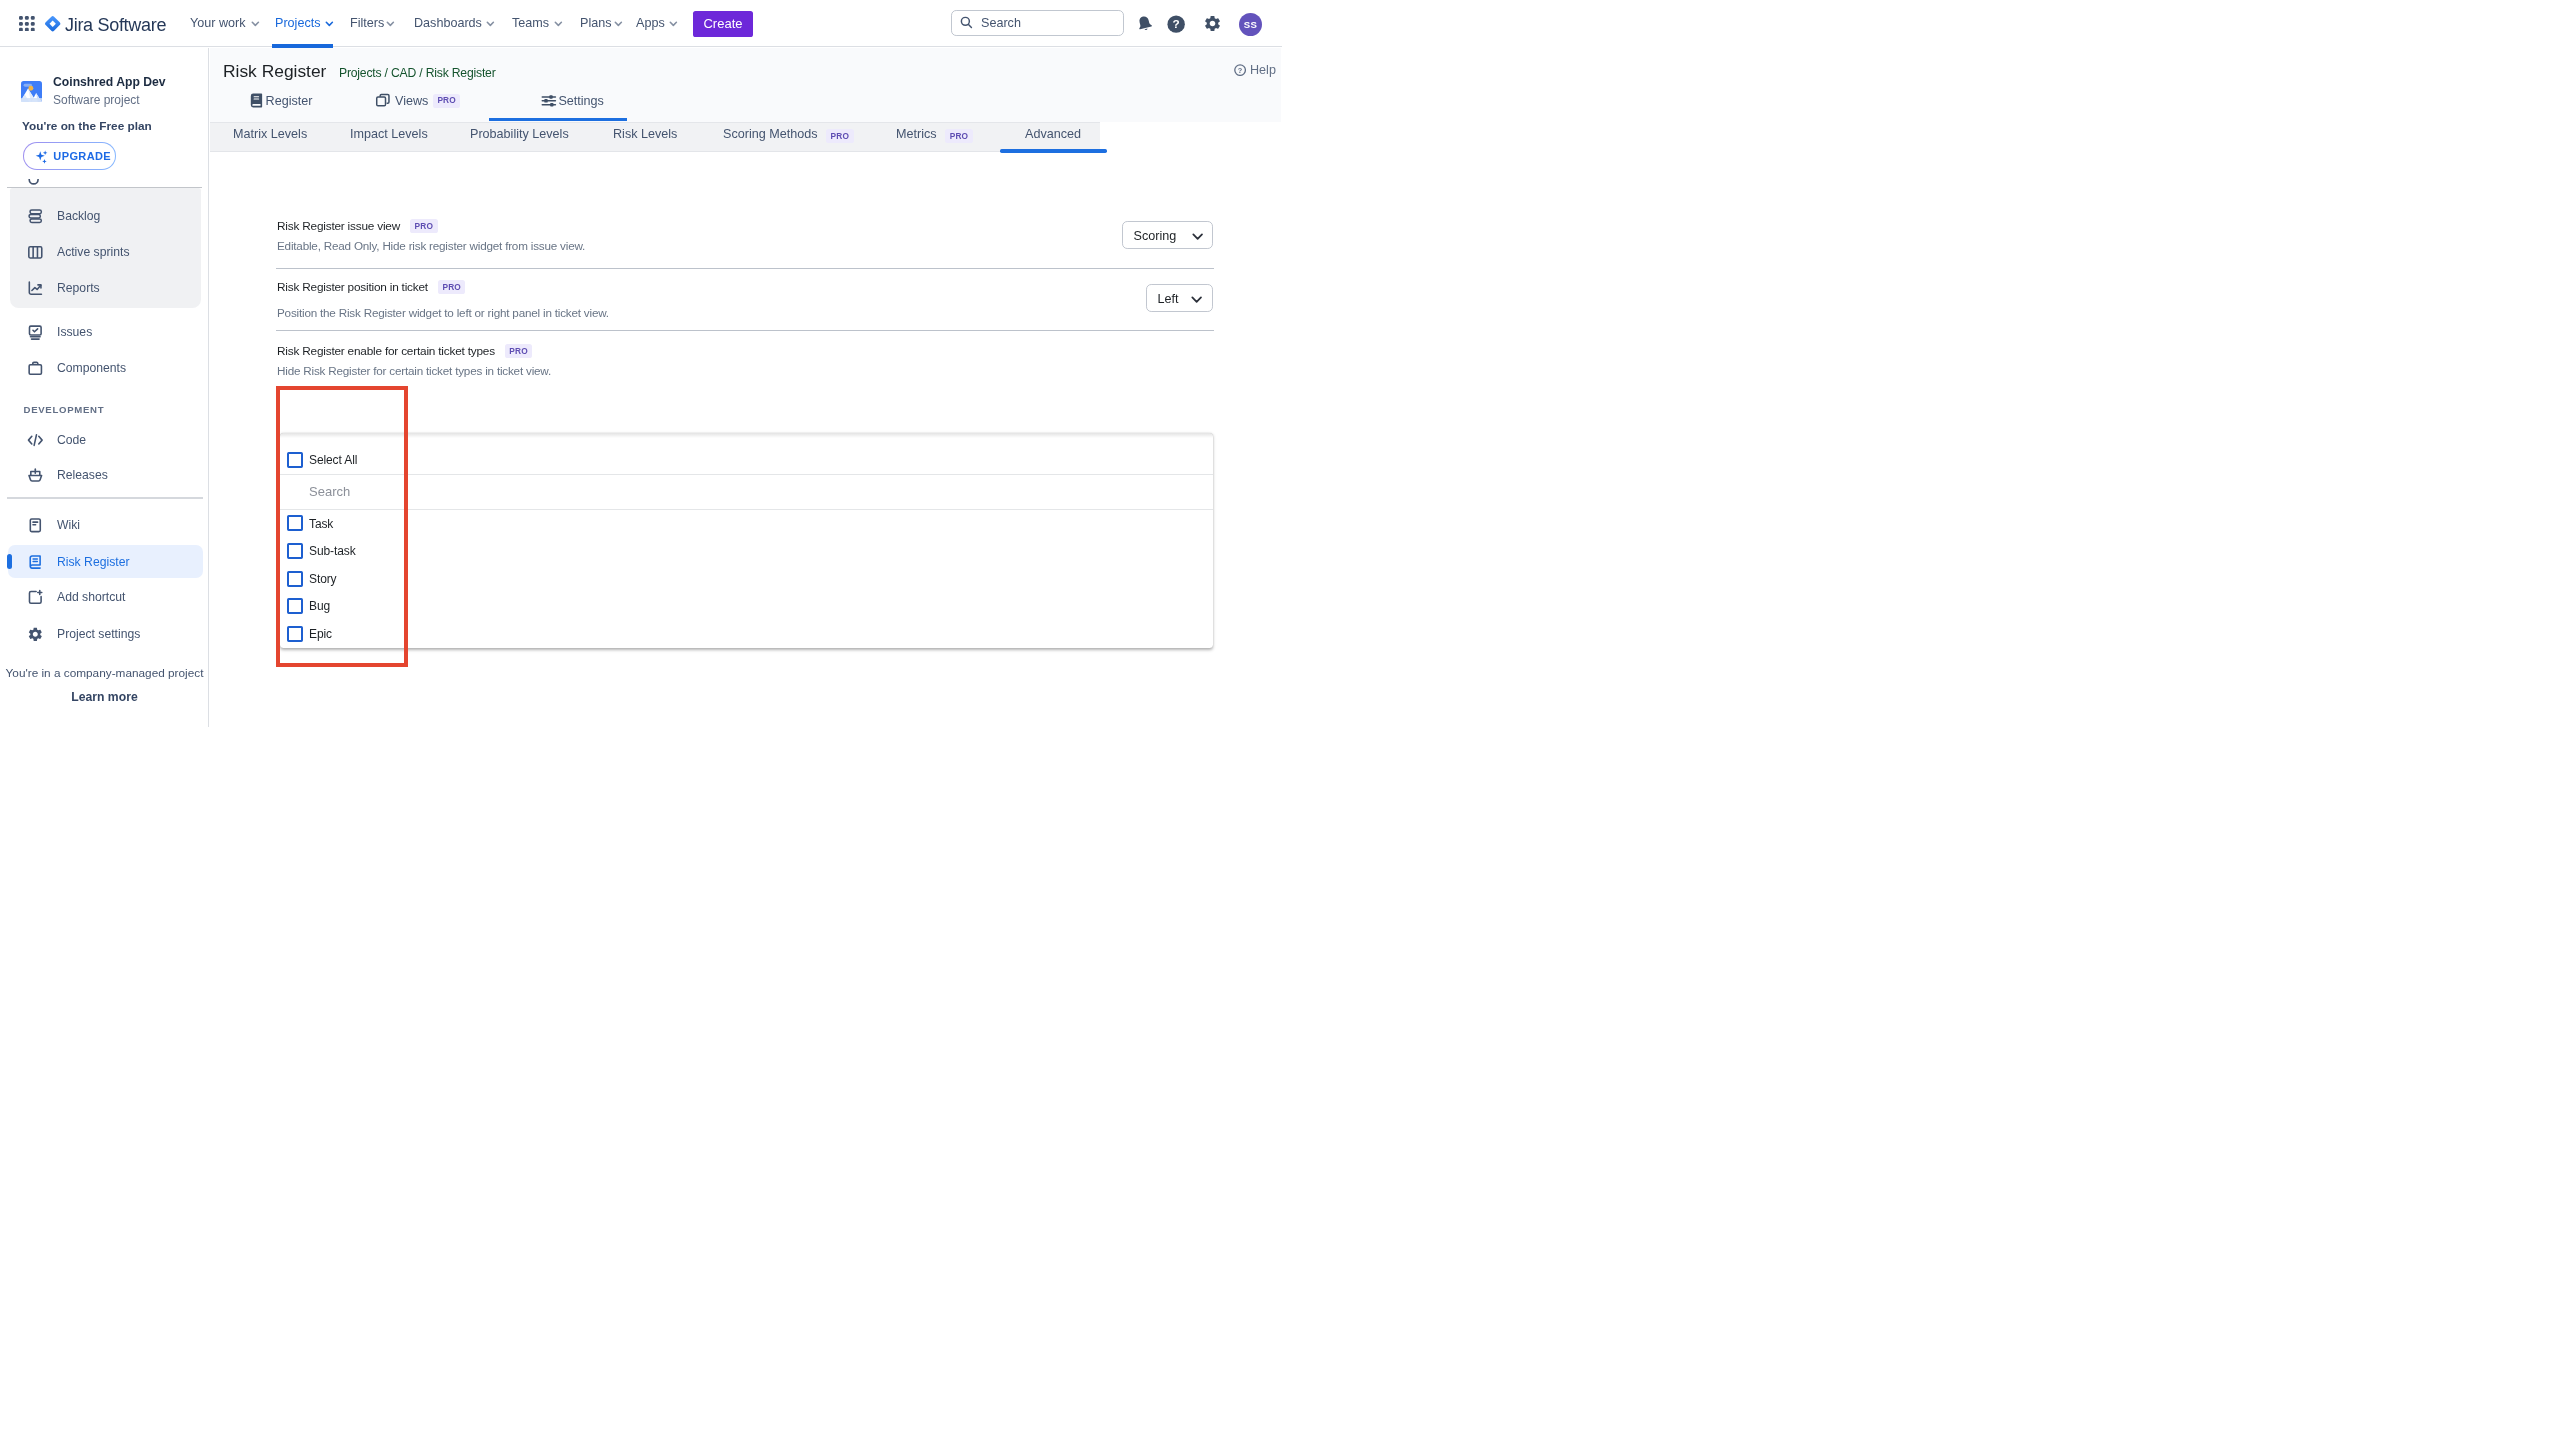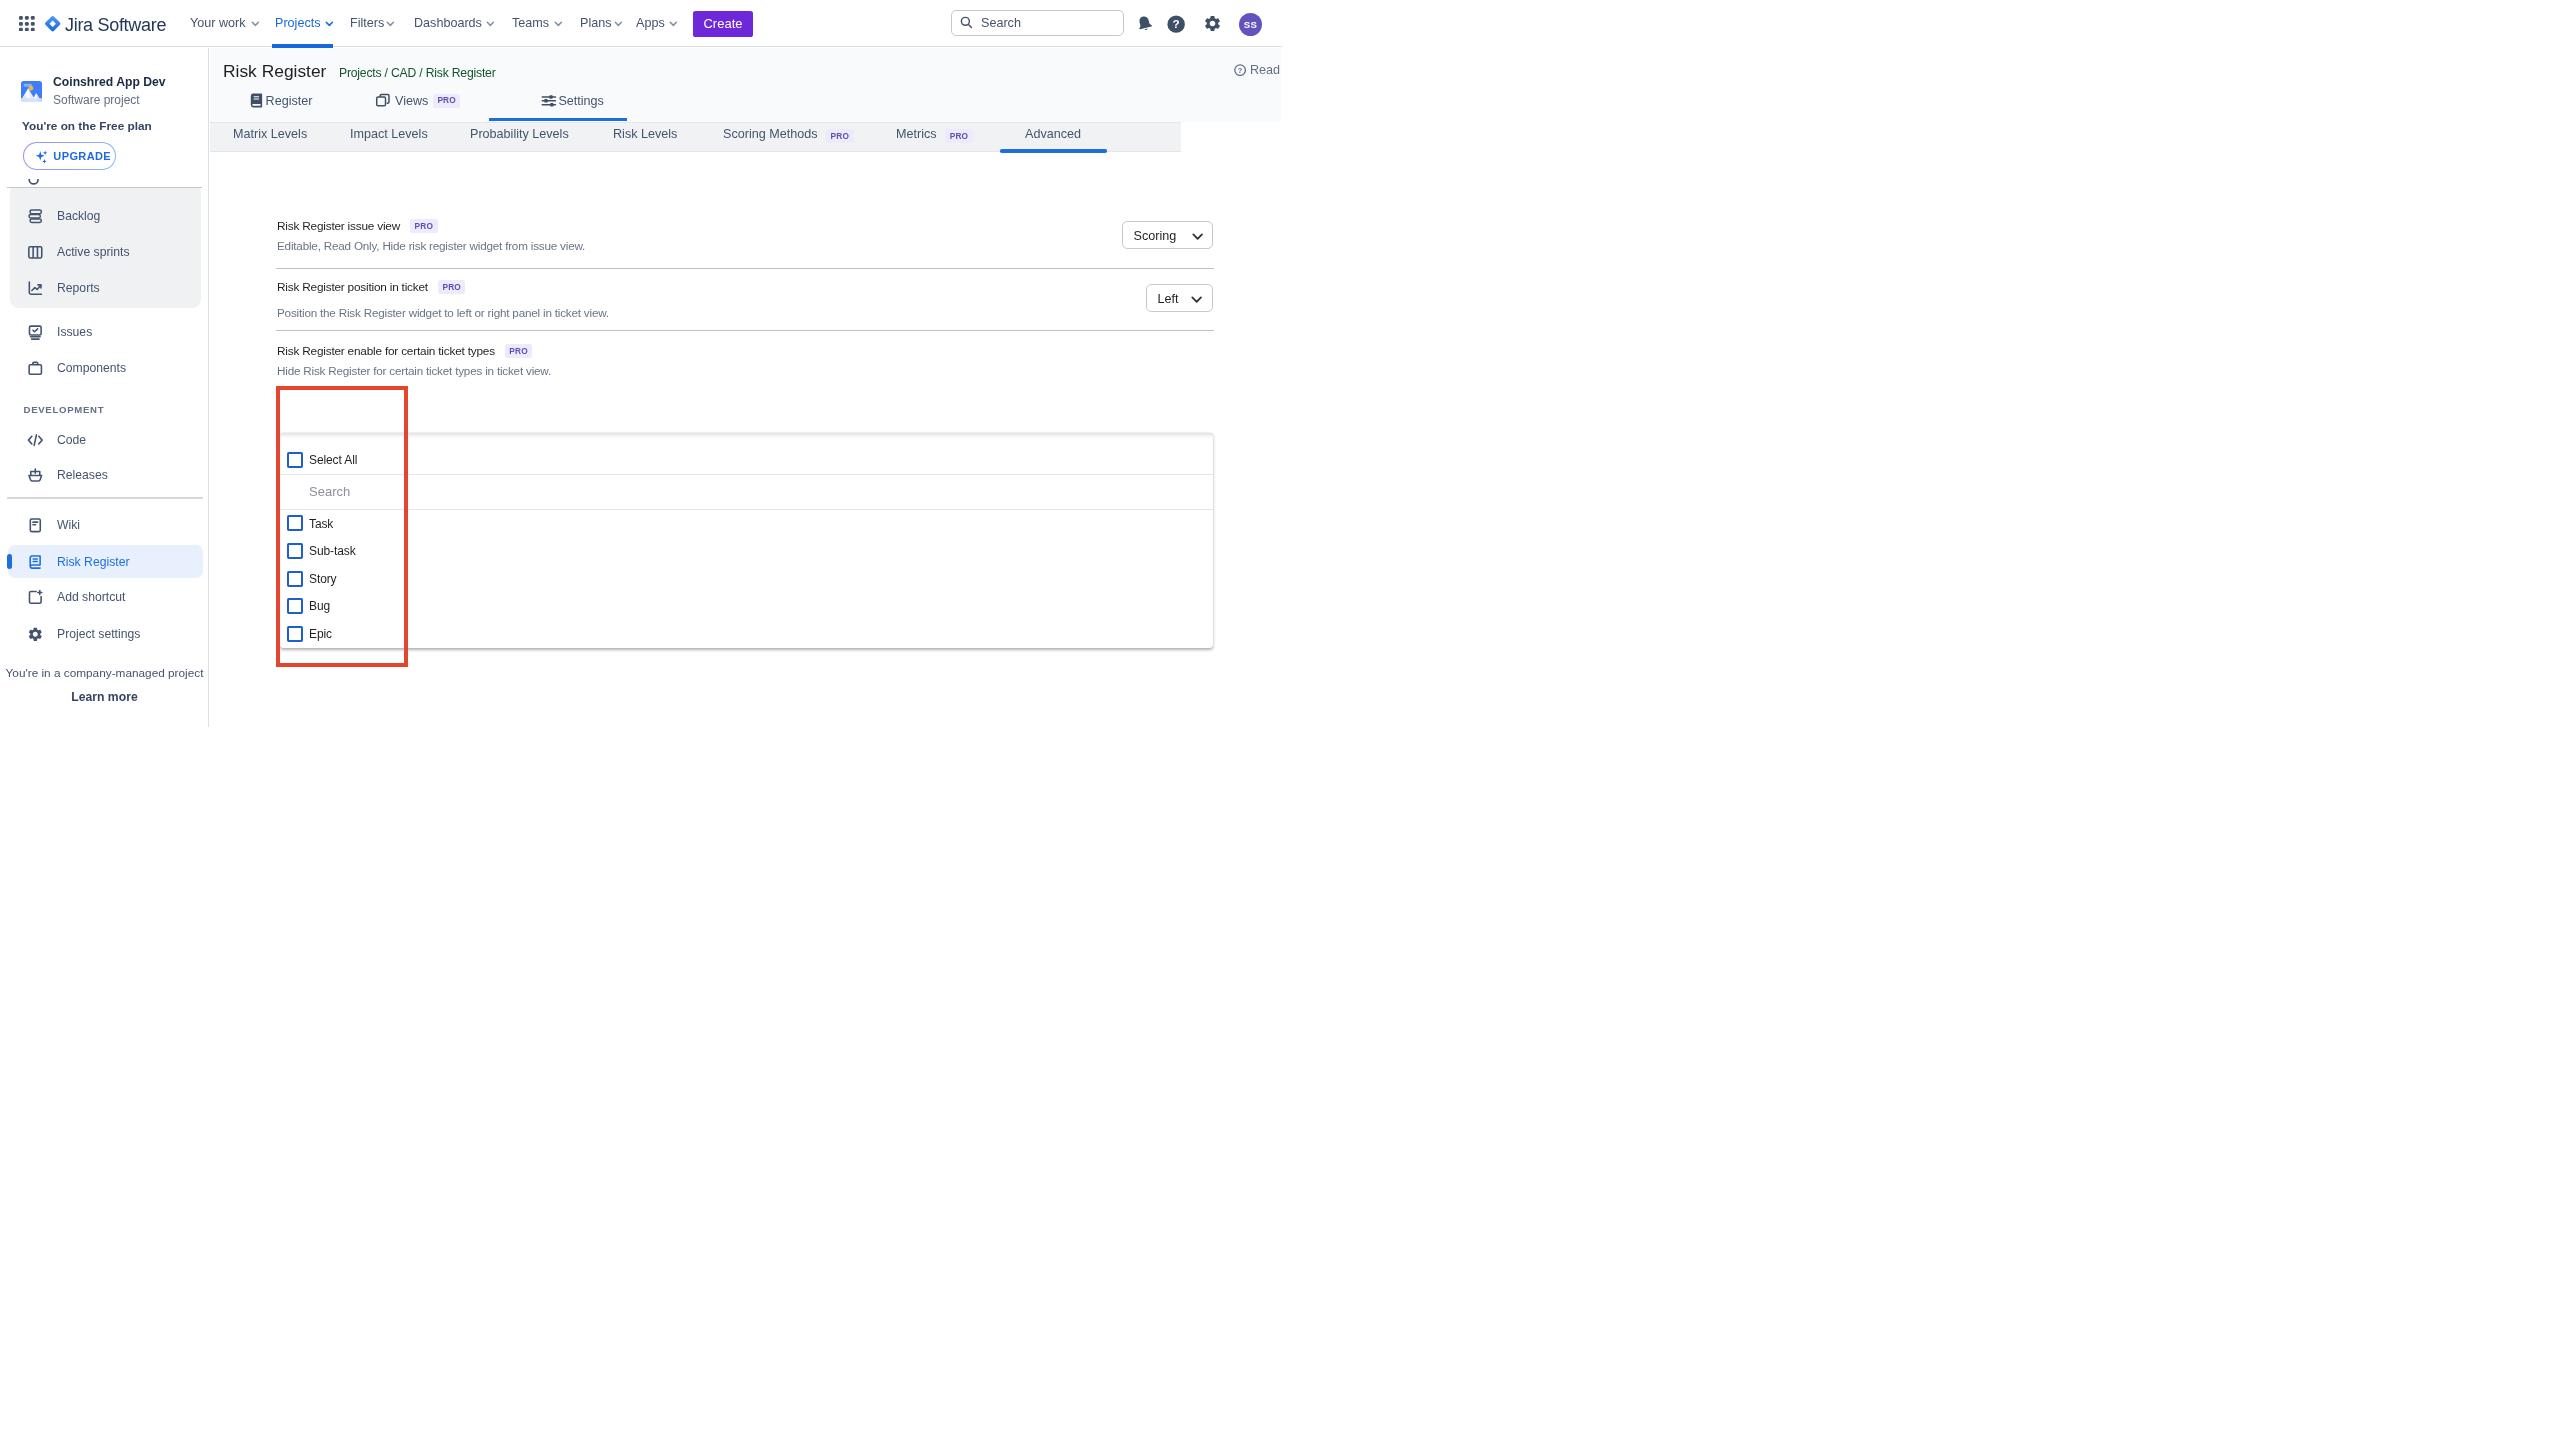--- a/index.html
+++ b/index.html
@@ -35,21 +35,21 @@
   .companytxt { position:absolute; left:0; top:618px; width:209px; text-align:center; font-size:11.8px; color:#44546F; }
   .learnmore { position:absolute; left:0; top:642px; width:209px; text-align:center; font-size:12.2px; font-weight:700; color:#344563; }
   
   .main { position:absolute; left:210px; top:48px; width:1071px; height:679px; background:#fff; }
   .title { position:absolute; left:13px; top:12.6px; font-size:17.4px; font-weight:500; color:#1D2125; }
   .crumb { position:absolute; left:129px; top:18.3px; letter-spacing:-0.2px; font-size:12.2px; color:#14532d; }
   .helplink { position:absolute; left:1024px; top:15px; font-size:12.6px; color:#626F86; }
   .tab { position:absolute; top:36px; height:38px; }
   .tab .tlb { font-size:12.6px; color:#44546F; }
   .tabline { position:absolute; left:279px; top:70px; width:138px; height:3.1px; background:#1D6FE0; }
-  .subbar { position:absolute; left:0; top:74px; width:971px; height:30px; background:#F1F2F4; border-top:0.9px solid #E4E6EA; border-bottom:0.9px solid #E3E5E9; }
+  .subbar { position:absolute; left:0; top:74px; width:890px; height:30px; background:#F1F2F4; border-top:0.9px solid #E4E6EA; border-bottom:0.9px solid #E3E5E9; }
   .sub { position:absolute; top:0; height:30px; line-height:23.5px; font-size:12.6px; color:#44546F; white-space:nowrap; }
   .sub .pro { vertical-align:middle; position:relative; top:1.7px; }
   .subline { position:absolute; left:790px; top:26px; width:107px; height:3.5px; background:#1D6FE0; border-radius:1.7px; }
   .pro { display:inline-block; line-height:1.1; background:#EDEAFC; color:#5E4DB2; font-size:8.3px; font-weight:700; border-radius:2.6px; padding:2.6px 4.4px 2.2px; letter-spacing:0.2px; vertical-align:1.3px; }
   .rowtitle { font-size:11.8px; letter-spacing:-0.2px; font-weight:500; color:#1D2125; }
   .rowdesc { position:absolute; font-size:11.7px; letter-spacing:-0.2px; color:#697586; }
   .selectbtn { position:absolute; border:1.2px solid #C2C7D0; border-radius:5.2px; background:#fff; height:28px; }
   .selectbtn .t { position:absolute; left:10.5px; top:7px; font-size:12.6px; color:#1D2125; }
   .hdiv { position:absolute; left:66px; width:938px; height:0.9px; background:#BCC2CB; }
   
@@ -292,21 +292,21 @@
   <div class="learnmore">Learn more</div>
 </div>
 <div class="main">
   <div class="abs" style="left:0;top:0;width:1071px;height:74px;background:#F9FAFC"></div>
   <div class="title">Risk Register</div>
   <div class="crumb">Projects / CAD / Risk Register</div>
   <svg class="abs" style="left:1024px;top:16px" width="12.2" height="12.2" viewBox="0 0 14 14">
     <circle cx="7" cy="7" r="6.1" fill="none" stroke="#626F86" stroke-width="1.5"></circle>
     <text x="7" y="10.2" text-anchor="middle" font-size="8.5" font-weight="bold" fill="#626F86" font-family="Liberation Sans, sans-serif">?</text>
   </svg>
-  <div class="helplink" style="left:1040px">Read</div>
+  <div class="helplink" style="left:1040px">Help</div>
   <div class="tab" style="left:39px">
     <svg class="abs" style="top:8.7px" width="15" height="15" viewBox="0 0 20 20">
       <path fill="#3F4F66" d="M16.5 0.8 H5.6 A3.2 3.2 0 0 0 2.4 4 V16 A3.2 3.2 0 0 0 5.6 19.2 H16.5 a1 1 0 0 0 1 -1 V1.8 a1 1 0 0 0 -1 -1 Z M15.4 17.1 H5.6 a1.2 1.2 0 0 1 0 -2.4 h9.8 Z"></path>
       <path d="M6.8 5 h6 M6.8 8 h6" stroke="#fff" stroke-width="1.5" stroke-linecap="round"></path>
     </svg>
     <div class="tlb abs" style="left:16.6px;top:9.6px">Register</div>
   </div>
   <div class="tab" style="left:165px">
     <svg class="abs" style="top:8.7px" width="15.7" height="15.7" viewBox="0 0 20 20">
       <g fill="none" stroke="#3F4F66" stroke-width="1.9" stroke-linejoin="round">

